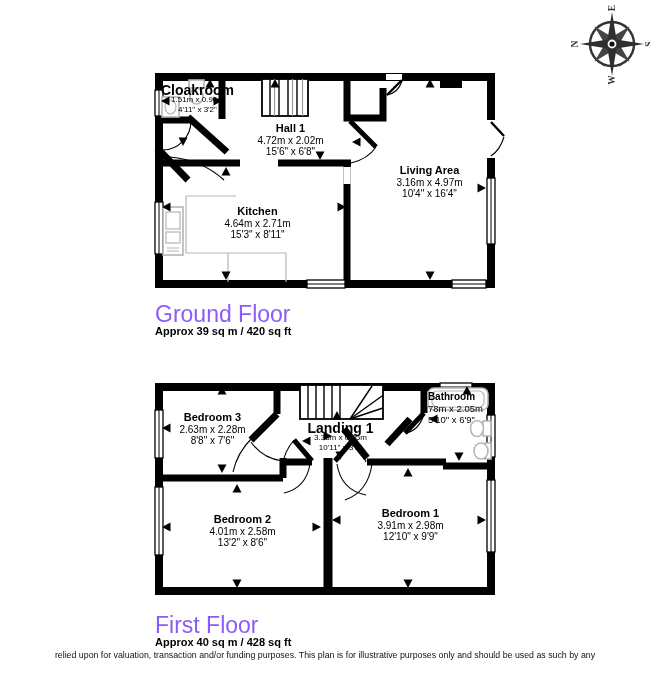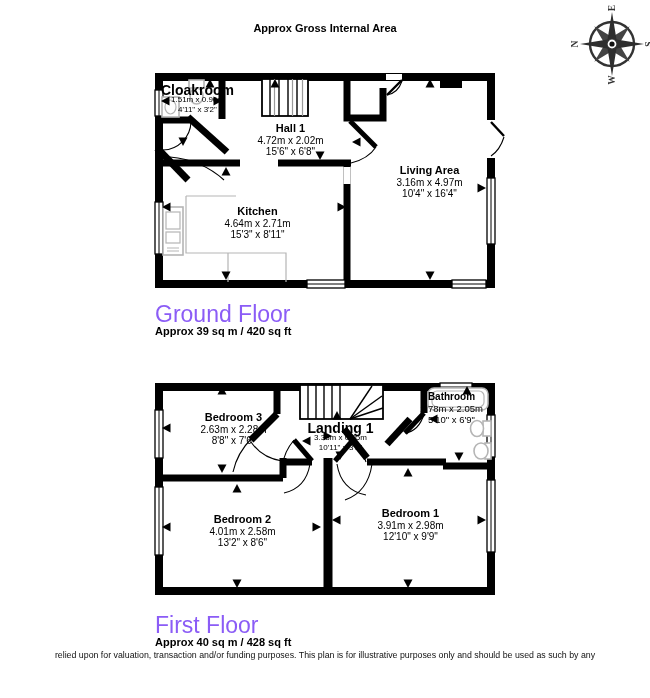--- a/index.html
+++ b/index.html
@@ -25,21 +25,20 @@
   .fix{stroke:#b5b5b5;stroke-width:1.6;fill:#fff;}
   .fixl{stroke:#b5b5b5;stroke-width:1.2;fill:none;}
   .arr{fill:#000;}
   .tread{stroke:#000;stroke-width:1.4;}
   .treadg{stroke:#9a9a9a;stroke-width:1.2;}
 </style>
 </head>
 <body>
 
 <div class="abs hdr">
-  <div>Approx Gross Internal Area</div>
 </div>
 
 <svg style="left:572px;top:4px;" width="80" height="80" viewBox="0 0 80 80">
   <g transform="rotate(-90 40 40)" fill="#333" stroke="none">
     <circle cx="40" cy="40" r="22" fill="none" stroke="#333" stroke-width="2.4"></circle>
     <polygon points="40,15 45,35 65,40 45,45 40,65 35,45 15,40 35,35" transform="rotate(45 40 40)" fill="#444"></polygon>
     <polygon points="40,8 44.5,35.5 72,40 44.5,44.5 40,72 35.5,44.5 8,40 35.5,35.5" fill="#2e2e2e"></polygon>
     <circle cx="40" cy="40" r="5" fill="#fff" stroke="#333" stroke-width="1.2"></circle>
     <circle cx="40" cy="40" r="2.6" fill="#111"></circle>
     <text x="40" y="6" text-anchor="middle" font-size="9.5" font-weight="bold" font-family="Liberation Serif, serif">N</text>
@@ -239,21 +238,21 @@
     <polygon points="310.5,436.5 310.5,445.5 302,441"></polygon>
     <polygon points="437.5,414.5 437.5,423.5 429,419"></polygon>
     <polygon points="340.5,515.5 340.5,524.5 332,520"></polygon>
     <polygon points="170.5,522.5 170.5,531.5 162,527"></polygon>
     <polygon points="323.5,431.5 323.5,440.5 332,436"></polygon>
     <polygon points="312.5,522.5 312.5,531.5 321,527"></polygon>
     <polygon points="477.5,515.5 477.5,524.5 486,520"></polygon>
   </g>
 </svg>
 
-<div class="room-label" style="left:144px;top:411px;width:115px;padding-left:32px;">
+<div class="room-label" style="left:155px;top:411px;width:115px;">
   <div class="rn">Bedroom 3</div>
   <div class="rd">2.63m x 2.28m</div>
   <div class="rd">8'8" x 7'6"</div>
 </div>
 <div class="room-label small" style="left:283px;top:423px;width:115px;">
   <div class="rn">Landing 1</div>
   <div class="rd">3.33m x 0.95m</div>
   <div class="rd">10'11" x 3'1"</div>
 </div>
 <div class="room-label mid" style="left:399px;top:391px;width:105px;">

